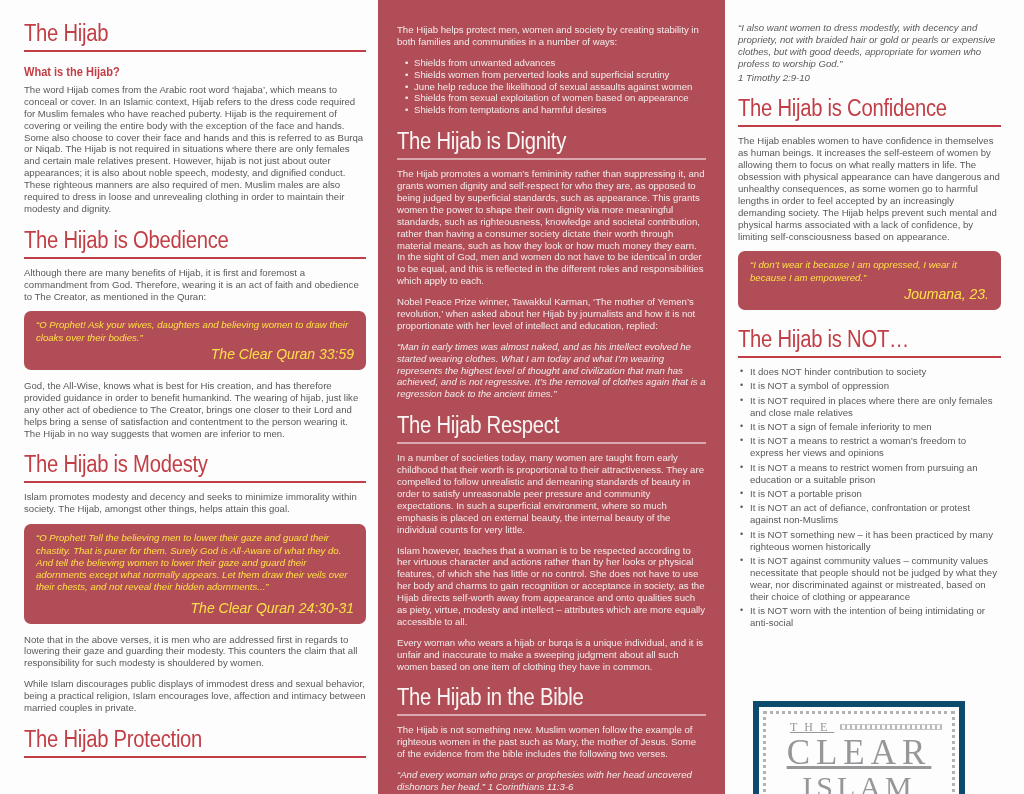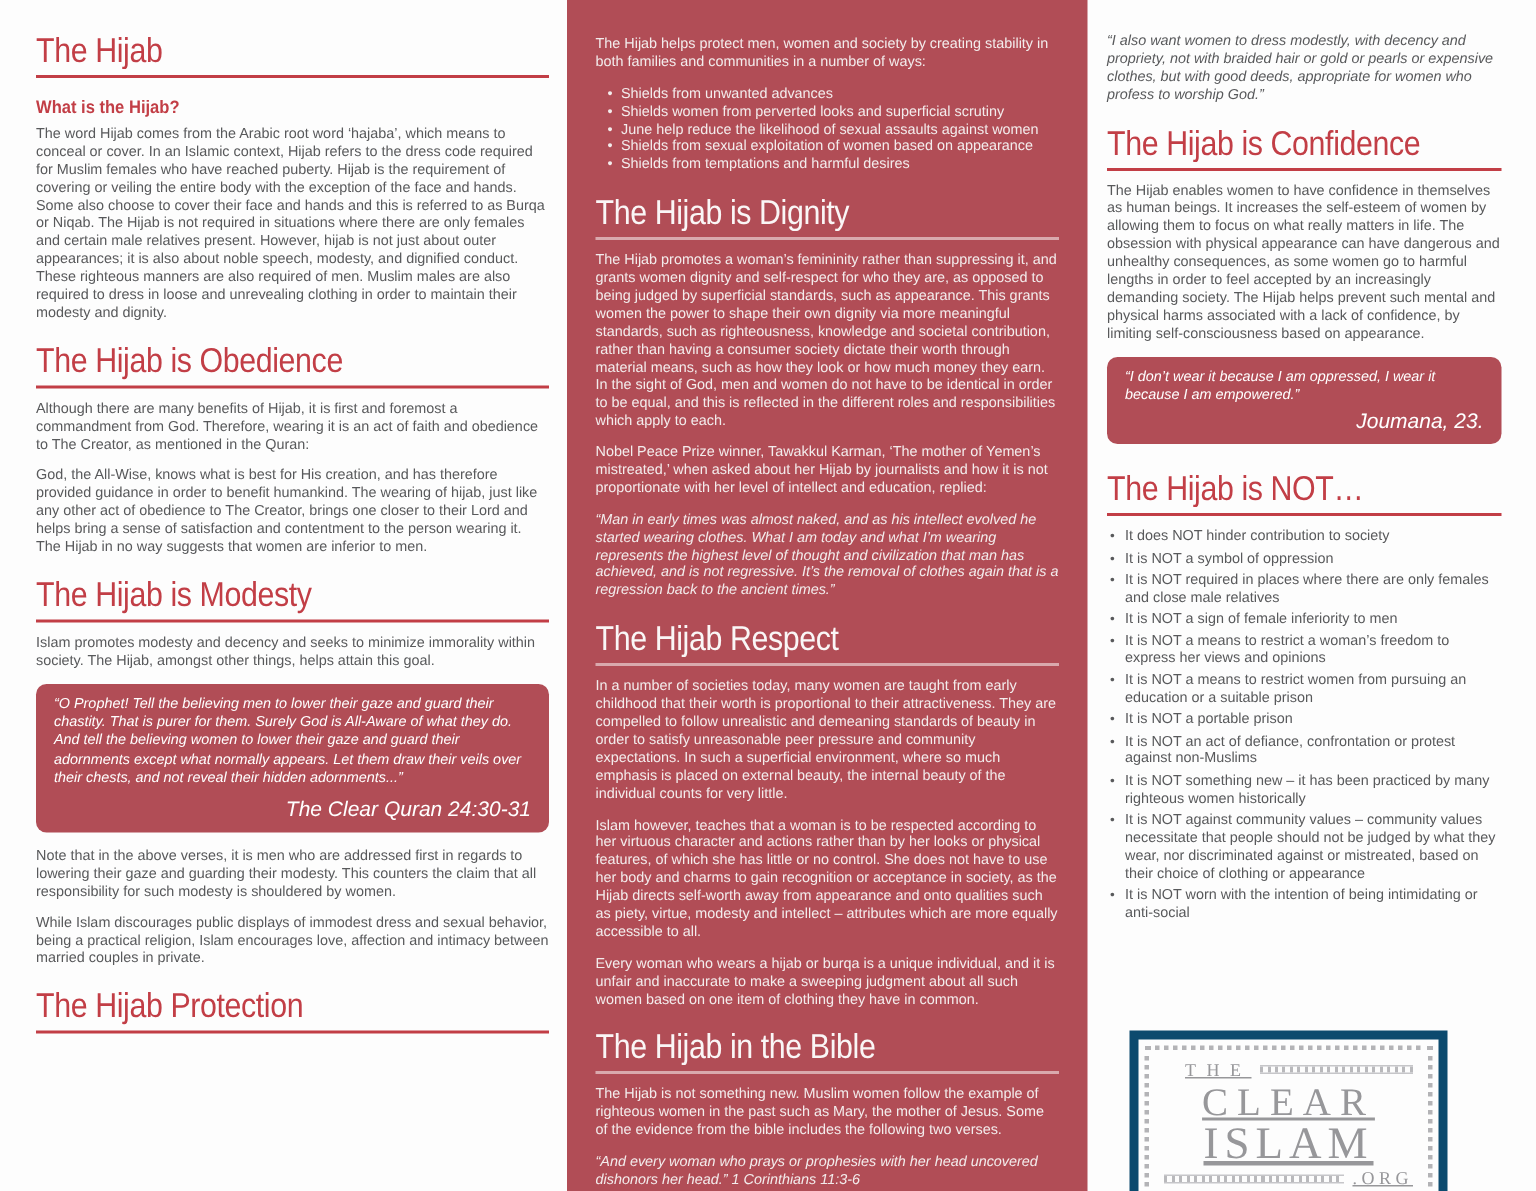--- a/index.html
+++ b/index.html
@@ -34,21 +34,21 @@
 
   .h2 { margin:10px 0 4px 0; }
   .h2 .ht {
     display:inline-block; white-space:nowrap;
     transform:scaleX(.92); transform-origin:0 60%;
     font-size:12px; font-weight:bold; color:#c23e46;
   }
 
   
   .qbox {
-    background:#b14d56; color:#ffffff; border-radius:7px;
+    background:#b14d56; color:#fde047; border-radius:7px;
     padding:8px 12px 8px 12px; margin:4px 0 10px 0;
   }
   .qbox .qtext { font-style:italic; font-size:9.6px; line-height:1.28; }
   .qbox .qattr { font-style:italic; font-size:14px; text-align:right; margin-top:2px; }
 
   
   .col-mid .bullets { list-style:none; margin:0 0 9px 8px; }
   .col-mid .bullets li { padding-left:9px; position:relative; }
   .col-mid .bullets li::before { content:"•"; position:absolute; left:0; }
   .iquote { font-style:italic; margin-bottom:9px; }
@@ -65,21 +65,21 @@
   .logo-box {
     border:6px solid #0c4a6e; padding:4px;text-decoration:underline;
   }
   .logo-box-inner {
     border:3px dotted #b3b3b6; padding:6px 10px 8px 10px;
     font-family:"Liberation Serif", serif; text-align:center;
   }
   .logo-the-row { display:flex; align-items:center; gap:6px; }
   .logo-the { font-size:12px; letter-spacing:7px; padding-left:14px; }
   .orn { flex:1; height:6px; background:repeating-linear-gradient(90deg,#b9b9bc 0 2px, transparent 2px 5px); border-top:1px solid #c6c6c9; border-bottom:1px solid #c6c6c9; }
-  .logo-clear { font-size:26px; letter-spacing:6px; line-height:1.05; }
+  .logo-clear { font-size:35px; letter-spacing:6px; line-height:1.05; }
   .logo-islam { font-size:30px; letter-spacing:4px; line-height:1.0; }
   .logo-org-row { display:flex; align-items:center; gap:6px; }
   .logo-org { font-size:12px; letter-spacing:3px; }
   .logo-tagline {
     font-family:"Liberation Serif", serif;
     font-size:8.6px; letter-spacing:1.6px; text-align:center; margin-top:6px;
     white-space:nowrap;
   }
 </style>
 </head>
@@ -89,20 +89,24 @@
 
   <div class="col-left">
 
     <div class="h1"><span class="ht">The Hijab</span></div>
     <div class="h2"><span class="ht">What is the Hijab?</span></div>
     <p class="para">The word Hijab comes from the Arabic root word ‘hajaba’, which means to conceal or cover. In an Islamic context, Hijab refers to the dress code required for Muslim females who have reached puberty. Hijab is the requirement of covering or veiling the entire body with the exception of the face and hands. Some also choose to cover their face and hands and this is referred to as Burqa or Niqab. The Hijab is not required in situations where there are only females and certain male relatives present. However, hijab is not just about outer appearances; it is also about noble speech, modesty, and dignified conduct. These righteous manners are also required of men. Muslim males are also required to dress in loose and unrevealing clothing in order to maintain their modesty and dignity.</p>
 
     <div class="h1"><span class="ht">The Hijab is Obedience</span></div>
     <p class="para">Although there are many benefits of Hijab, it is first and foremost a commandment from God. Therefore, wearing it is an act of faith and obedience to The Creator, as mentioned in the Quran:</p>
 
+    <div class="qbox">
+      <div class="qtext">“O Prophet! Ask your wives, daughters and believing women to draw their cloaks over their bodies.”</div>
+      <div class="qattr">The Clear Quran 33:59</div>
+    </div>
 
     <p class="para">God, the All-Wise, knows what is best for His creation, and has therefore provided guidance in order to benefit humankind. The wearing of hijab, just like any other act of obedience to The Creator, brings one closer to their Lord and helps bring a sense of satisfaction and contentment to the person wearing it. The Hijab in no way suggests that women are inferior to men.</p>
 
     <div class="h1"><span class="ht">The Hijab is Modesty</span></div>
     <p class="para">Islam promotes modesty and decency and seeks to minimize immorality within society. The Hijab, amongst other things, helps attain this goal.</p>
 
     <div class="qbox">
       <div class="qtext">“O Prophet! Tell the believing men to lower their gaze and guard their chastity. That is purer for them. Surely God is All-Aware of what they do. And tell the believing women to lower their gaze and guard their adornments except what normally appears. Let them draw their veils over their chests, and not reveal their hidden adornments...”</div>
       <div class="qattr" style="margin-top:6px;">The Clear Quran 24:30-31</div>
     </div>
@@ -120,36 +124,37 @@
     <ul class="bullets">
       <li>Shields from unwanted advances</li>
       <li>Shields women from perverted looks and superficial scrutiny</li>
       <li>June help reduce the likelihood of sexual assaults against women</li>
       <li>Shields from sexual exploitation of women based on appearance</li>
       <li>Shields from temptations and harmful desires</li>
     </ul>
 
     <div class="h1"><span class="ht">The Hijab is Dignity</span></div>
     <p class="para">The Hijab promotes a woman’s femininity rather than suppressing it, and grants women dignity and self-respect for who they are, as opposed to being judged by superficial standards, such as appearance. This grants women the power to shape their own dignity via more meaningful standards, such as righteousness, knowledge and societal contribution, rather than having a consumer society dictate their worth through material means, such as how they look or how much money they earn. In the sight of God, men and women do not have to be identical in order to be equal, and this is reflected in the different roles and responsibilities which apply to each.</p>
-    <p class="para">Nobel Peace Prize winner, Tawakkul Karman, ‘The mother of Yemen’s mistreated,’ when asked about her Hijab by journalists and how it is not proportionate with her level of intellect and education, replied:</p>
+    <p class="para">Nobel Peace Prize winner, Tawakkul Karman, ‘The mother of Yemen’s revolution,’ when asked about her Hijab by journalists and how it is not proportionate with her level of intellect and education, replied:</p>
     <p class="iquote">“Man in early times was almost naked, and as his intellect evolved he started wearing clothes. What I am today and what I’m wearing represents the highest level of thought and civilization that man has achieved, and is not regressive. It’s the removal of clothes again that is a regression back to the ancient times.”</p>
 
     <div class="h1"><span class="ht">The Hijab Respect</span></div>
     <p class="para">In a number of societies today, many women are taught from early childhood that their worth is proportional to their attractiveness. They are compelled to follow unrealistic and demeaning standards of beauty in order to satisfy unreasonable peer pressure and community expectations. In such a superficial environment, where so much emphasis is placed on external beauty, the internal beauty of the individual counts for very little.</p>
     <p class="para">Islam however, teaches that a woman is to be respected according to her virtuous character and actions rather than by her looks or physical features, of which she has little or no control. She does not have to use her body and charms to gain recognition or acceptance in society, as the Hijab directs self-worth away from appearance and onto qualities such as piety, virtue, modesty and intellect – attributes which are more equally accessible to all.</p>
     <p class="para">Every woman who wears a hijab or burqa is a unique individual, and it is unfair and inaccurate to make a sweeping judgment about all such women based on one item of clothing they have in common.</p>
 
     <div class="h1"><span class="ht">The Hijab in the Bible</span></div>
     <p class="para">The Hijab is not something new. Muslim women follow the example of righteous women in the past such as Mary, the mother of Jesus. Some of the evidence from the bible includes the following two verses.</p>
     <p class="iquote">“And every woman who prays or prophesies with her head uncovered dishonors her head.” 1 Corinthians 11:3-6</p>
   </div>
 
   <div class="col-right">
 
     <p class="top-quote">“I also want women to dress modestly, with decency and propriety, not with braided hair or gold or pearls or expensive clothes, but with good deeds, appropriate for women who profess to worship God.”</p>
+    <p class="top-quote-ref">1 Timothy 2:9-10</p>
 
     <div class="h1"><span class="ht">The Hijab is Confidence</span></div>
     <p class="para">The Hijab enables women to have confidence in themselves as human beings. It increases the self-esteem of women by allowing them to focus on what really matters in life. The obsession with physical appearance can have dangerous and unhealthy consequences, as some women go to harmful lengths in order to feel accepted by an increasingly demanding society. The Hijab helps prevent such mental and physical harms associated with a lack of confidence, by limiting self-consciousness based on appearance.</p>
 
     <div class="qbox" style="margin-top:8px;">
       <div class="qtext">“I don’t wear it because I am oppressed, I wear it because I am empowered.”</div>
       <div class="qattr">Joumana, 23.</div>
     </div>
 
     <div class="h1" style="margin-top:18px;"><span class="ht">The Hijab is NOT…</span></div>

